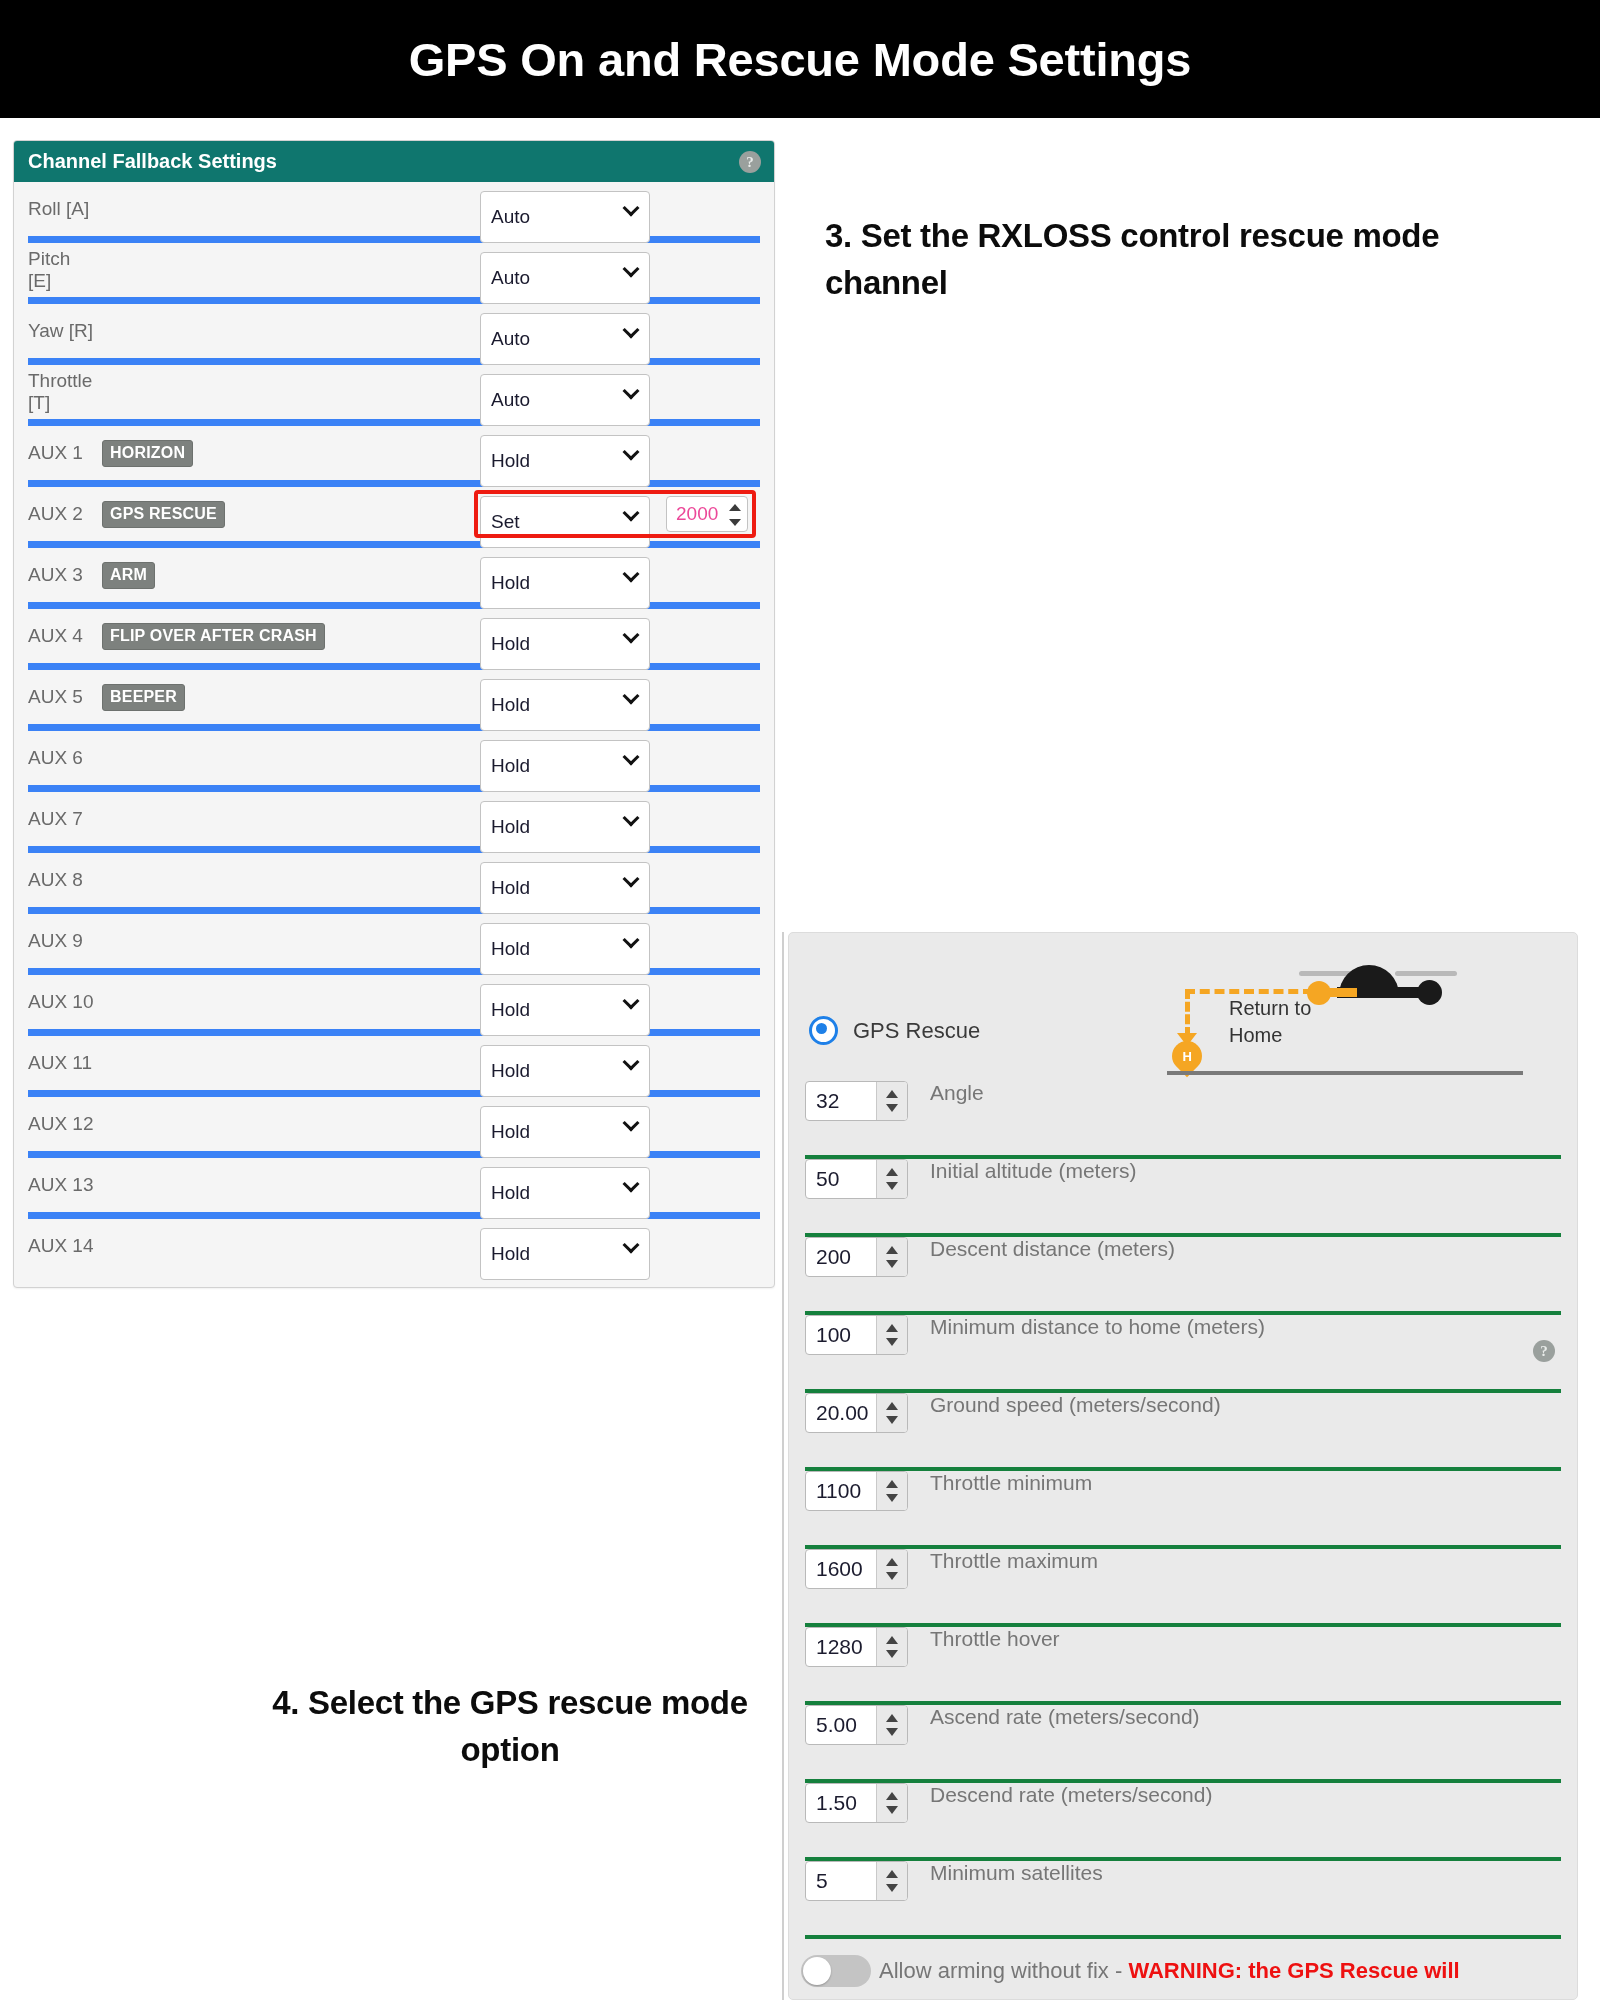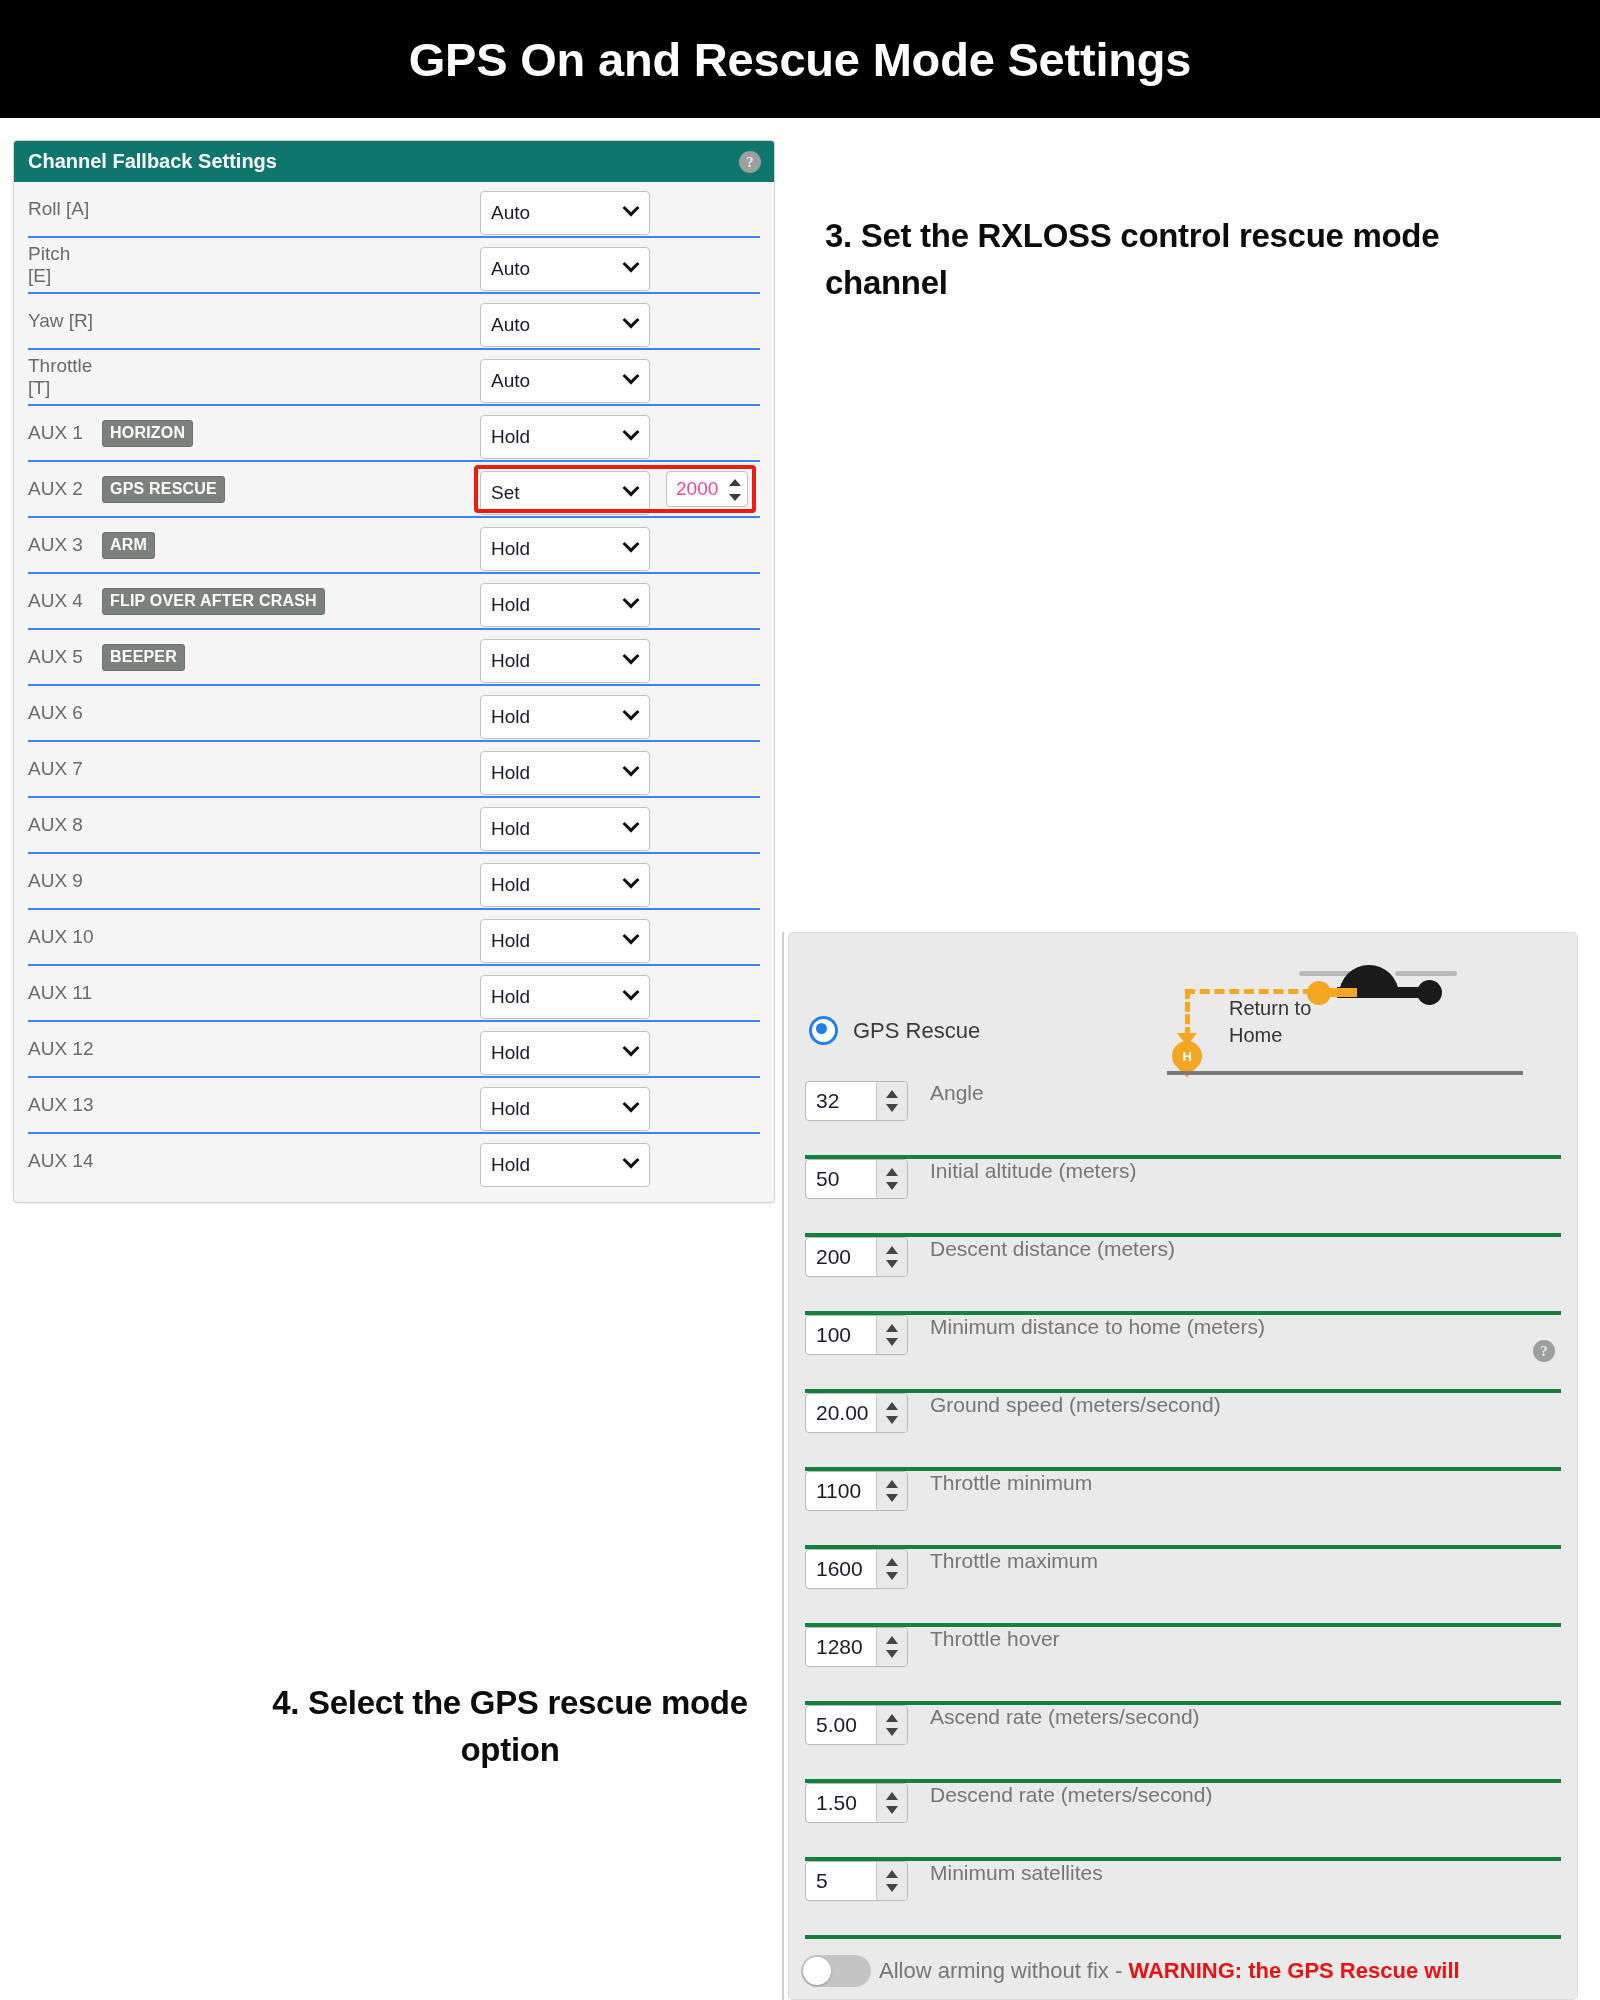--- a/index.html
+++ b/index.html
@@ -18,27 +18,27 @@
         box-sizing:border-box;box-shadow:0 1px 2px rgba(0,0,0,.06);}
   #fb-head{height:41px;background:#0f766e;border-radius:3px 3px 0 0;
         display:flex;align-items:center;padding:0 14px;position:relative;}
   #fb-head .ttl{color:#fff;font-size:20px;font-weight:bold;}
   .helpdot{width:22px;height:22px;border-radius:50%;background:#9aa09d;
         color:#e9ecea;font-size:15px;font-weight:bold;display:flex;
         align-items:center;justify-content:center;font-family:"Liberation Serif",serif;}
   #fb-head .helpdot{position:absolute;right:13px;top:10px;}
   #fb-body{padding:0 14px 14px 14px;}
   .frow{height:54px;display:flex;align-items:center;
-        border-bottom:2px solid #3b82f6;position:relative;}
+        border-bottom:7px solid #3b82f6;position:relative;}
   .frow:last-child{border-bottom:none;}
   .flabel{font-size:19px;color:#6a6a6a;width:70px;flex:none;}
   .fbadge{display:inline-block;background:#7d817e;color:#fff;font-size:16px;
         font-weight:bold;padding:3px 7px 4px 7px;border-radius:3px;
         border:1px solid #6d716e;margin-left:4px;letter-spacing:.2px;}
-  .fsel{position:absolute;left:452px;top:9px;width:170px;height:44px;
+  .fsel{position:absolute;left:452px;top:9px;width:170px;height:52px;
         background:#fff;border:1px solid #c3c3c3;border-radius:4px;
         display:flex;align-items:center;padding:0 10px;box-sizing:border-box;}
   .fsel span{font-size:19px;color:#1a1a2e;}
   .chev{position:absolute;right:10px;top:8px;width:15px;height:15px;}
   .chev:before{content:"";position:absolute;left:1px;top:2px;width:9px;height:9px;
         border-right:3.4px solid #111;border-bottom:3.4px solid #111;
         transform:rotate(45deg);}
   .fnum{position:absolute;left:638px;top:9px;width:82px;height:36px;
         background:#fff;border:1px solid #c3c3c3;border-radius:4px;
         display:flex;align-items:center;padding-left:9px;box-sizing:border-box;}

